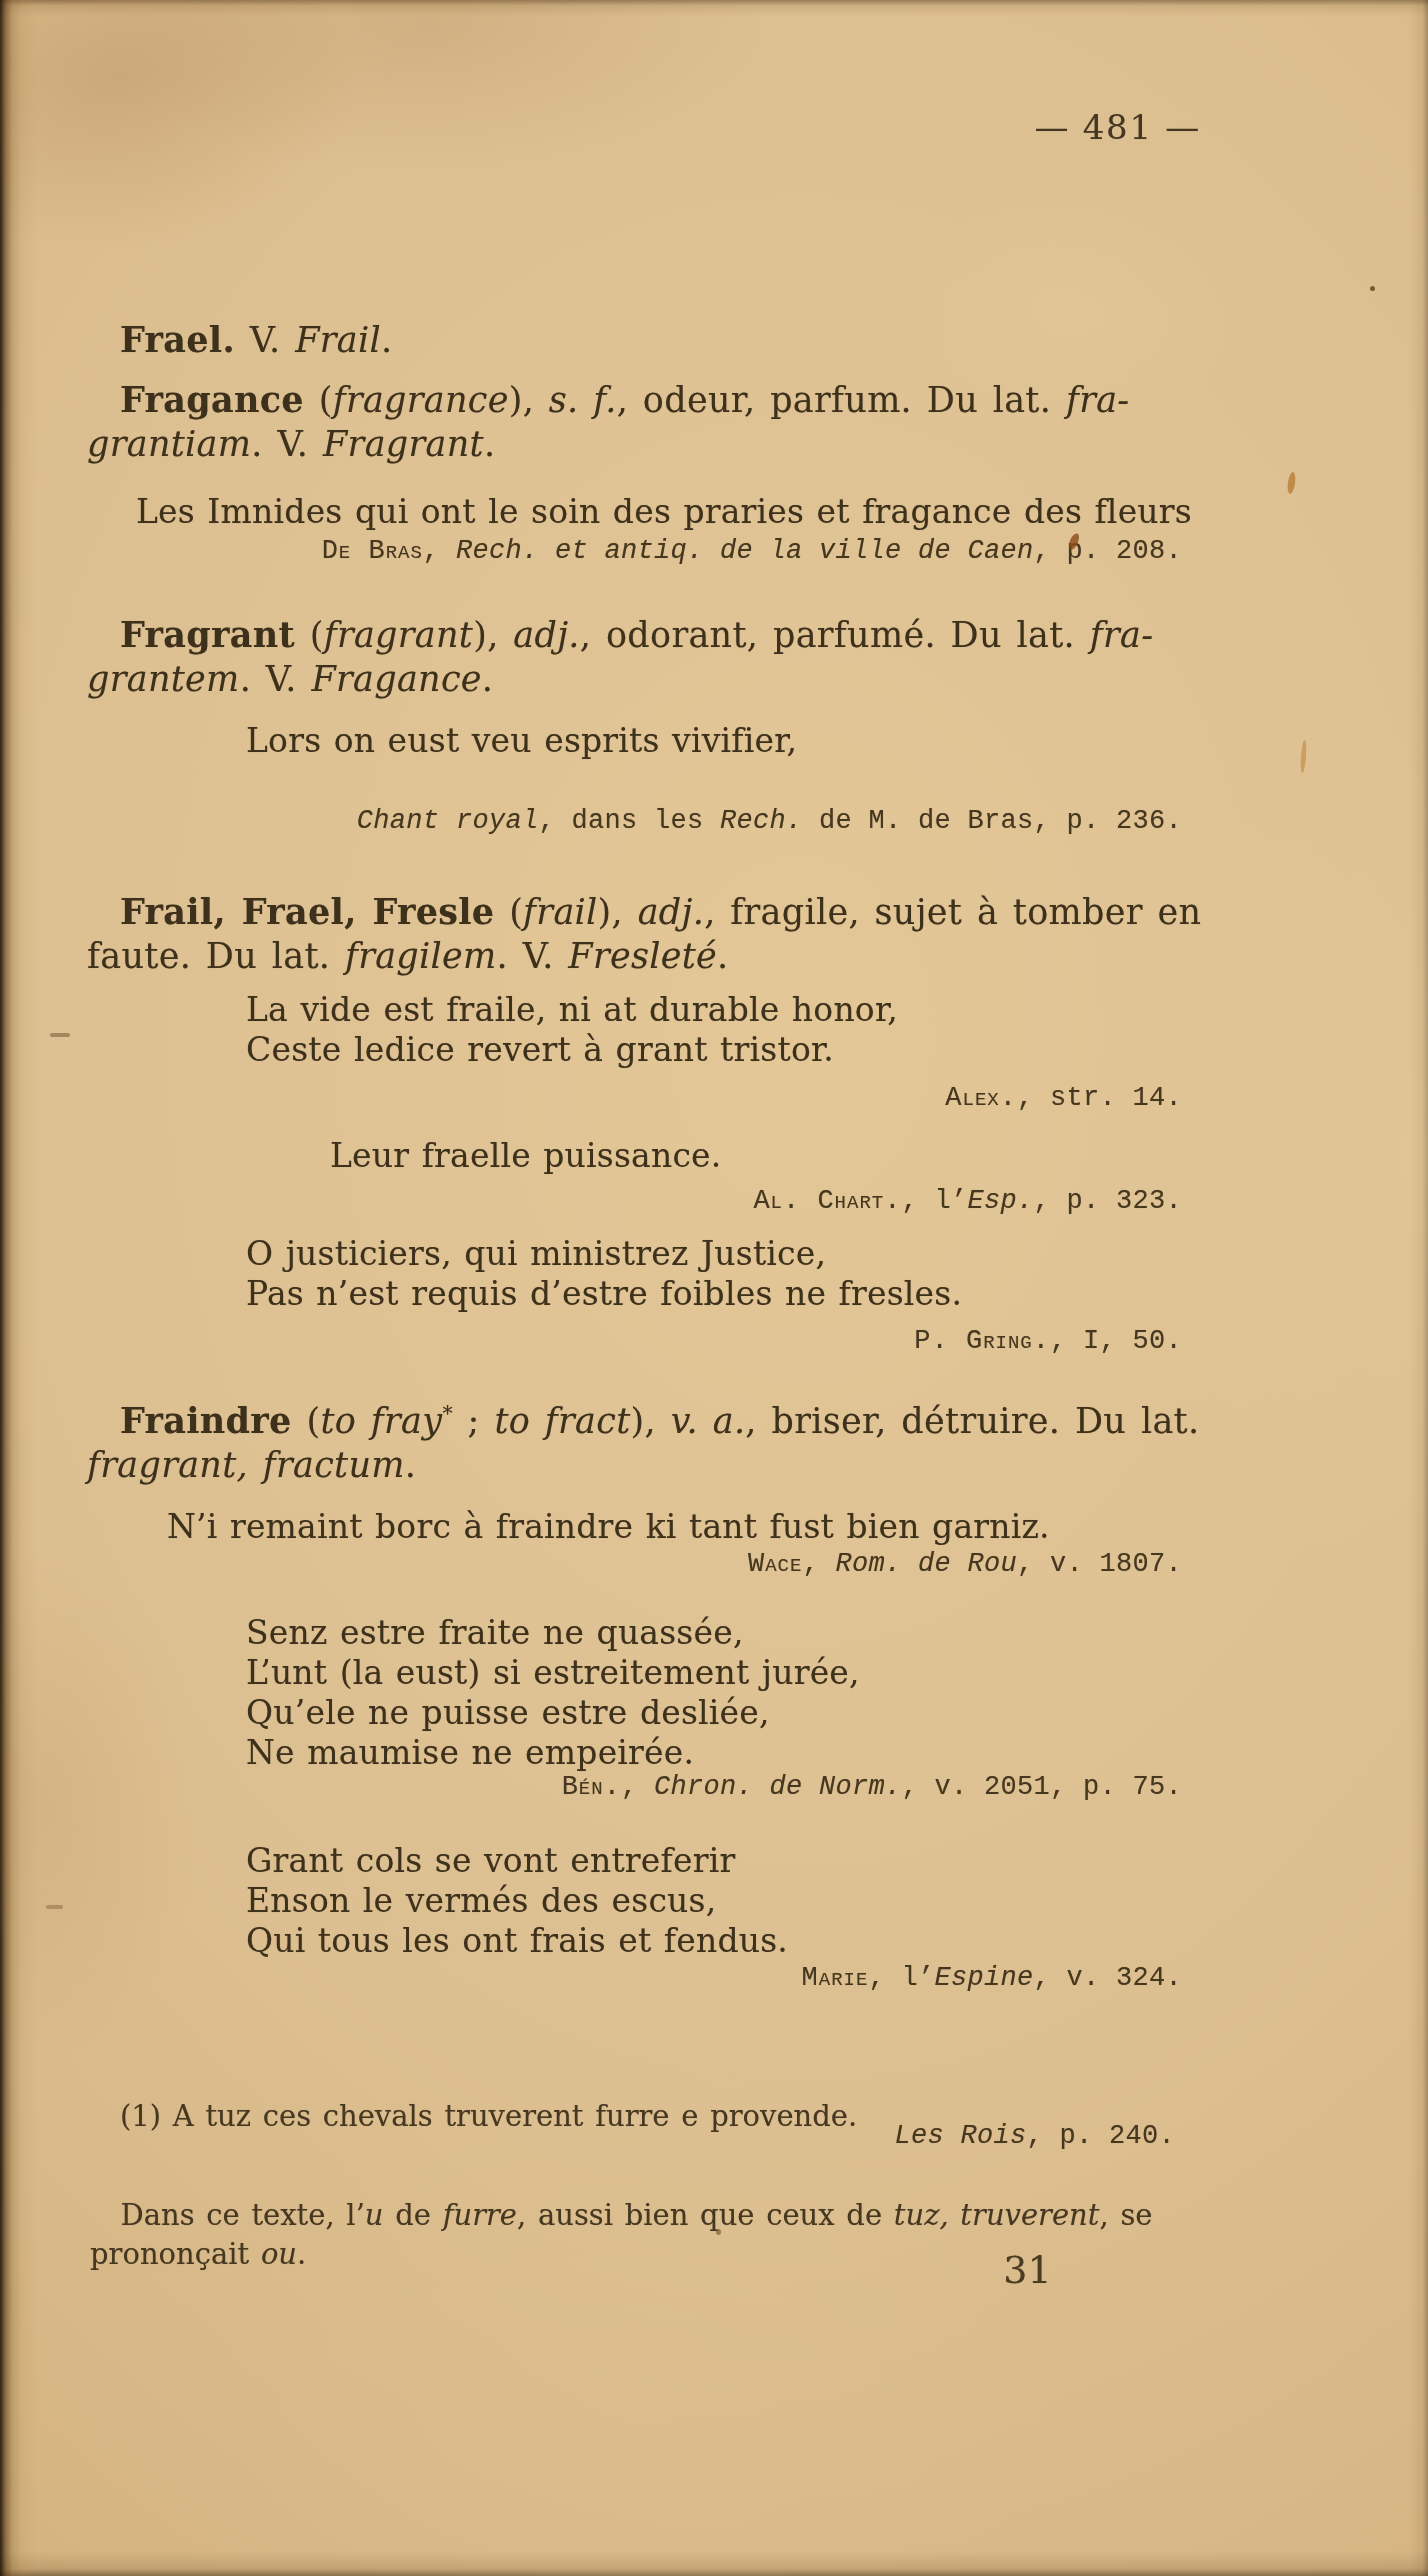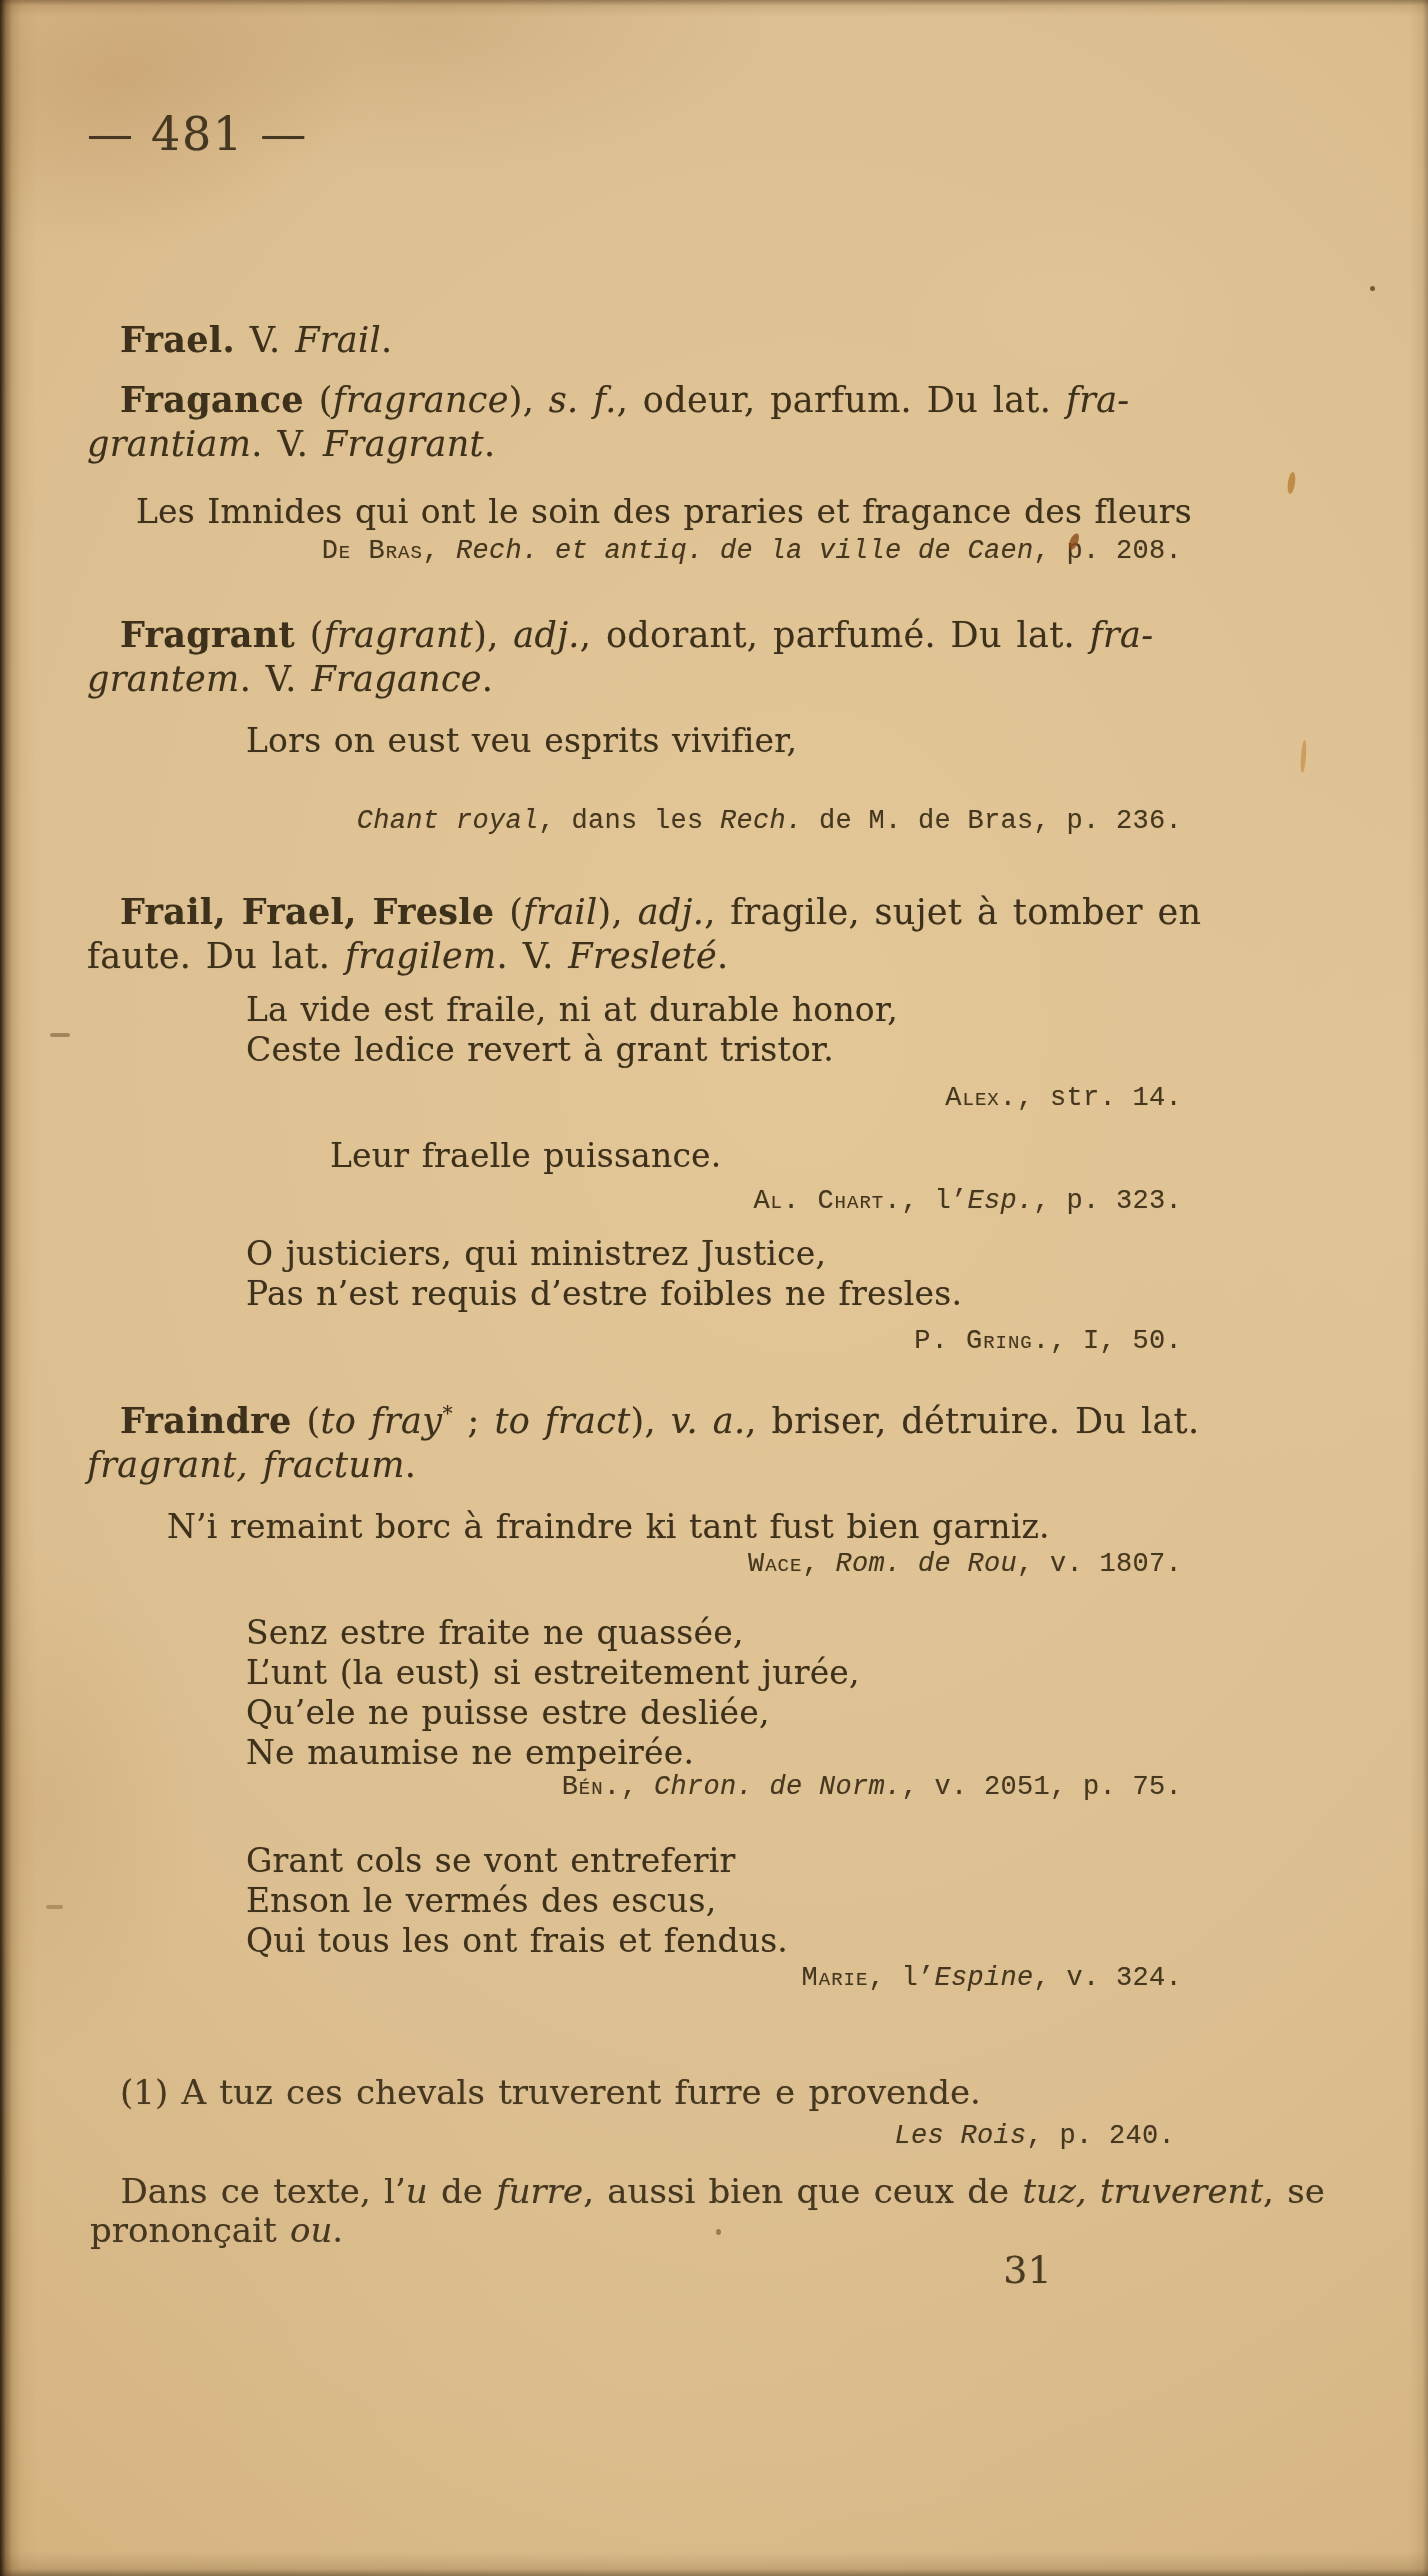--- a/index.html
+++ b/index.html
@@ -25,22 +25,22 @@
       radial-gradient(ellipse 413px 578px at 100% 45%, rgba(230,205,160,0.25), rgba(230,205,160,0) 75%),
       radial-gradient(ellipse 578px 413px at 45% 92%, rgba(226,200,150,0.20), rgba(226,200,150,0) 75%),
       radial-gradient(ellipse 248px 165px at 75% 12%, rgba(235,212,168,0.18), rgba(235,212,168,0) 70%),
       radial-gradient(ellipse 215px 347px at 3% 70%, rgba(150,100,45,0.10), rgba(150,100,45,0) 75%);
   }
   .blk{position:absolute;color:#3e311c;text-shadow:0 0 0.8px rgba(62,49,28,0.35);}
   .line{white-space:nowrap;}
   .main{left:87px;width:1119px;font-size:35px;line-height:44px;word-spacing:3.3px;letter-spacing:0.3px;}
   .quote{left:246px;font-size:33px;line-height:40px;word-spacing:1.7px;letter-spacing:0.2px;}
   .cite{left:87px;width:1095px;text-align:right;font-size:27px;letter-spacing:0.3px;color:#46371f;font-family:Liberation Mono, monospace;}
-  .foot{left:87px;width:1119px;font-size:34px;line-height:39px;word-spacing:2.5px;color:#453720;}
-  .pageno{left:87px;width:1114px;text-align:left;font-size:46px;letter-spacing:1.7px;color:#453722;}
+  .foot{left:87px;width:1119px;font-size:29px;line-height:39px;word-spacing:2.5px;color:#453720;margin-top:24px;}
+  .pageno{left:87px;width:1114px;text-align:right;font-size:34px;letter-spacing:1.7px;color:#453722;}
   .sig{left:982px;width:91px;text-align:center;font-size:38px;color:#4a3c22;}
   .ind .line:first-child{text-indent:33px;}
   .ind36 .line:first-child{text-indent:30.5px;}
   .r-b{font-weight:700;}
   .r-i{font-style:italic;}
   .r-sc{font-variant-caps:small-caps;letter-spacing:1px;}
   .r-sup{font-size:0.58em;vertical-align:super;font-style:italic;}
   .speck{position:absolute;pointer-events:none;}
 </style>
 </head>

